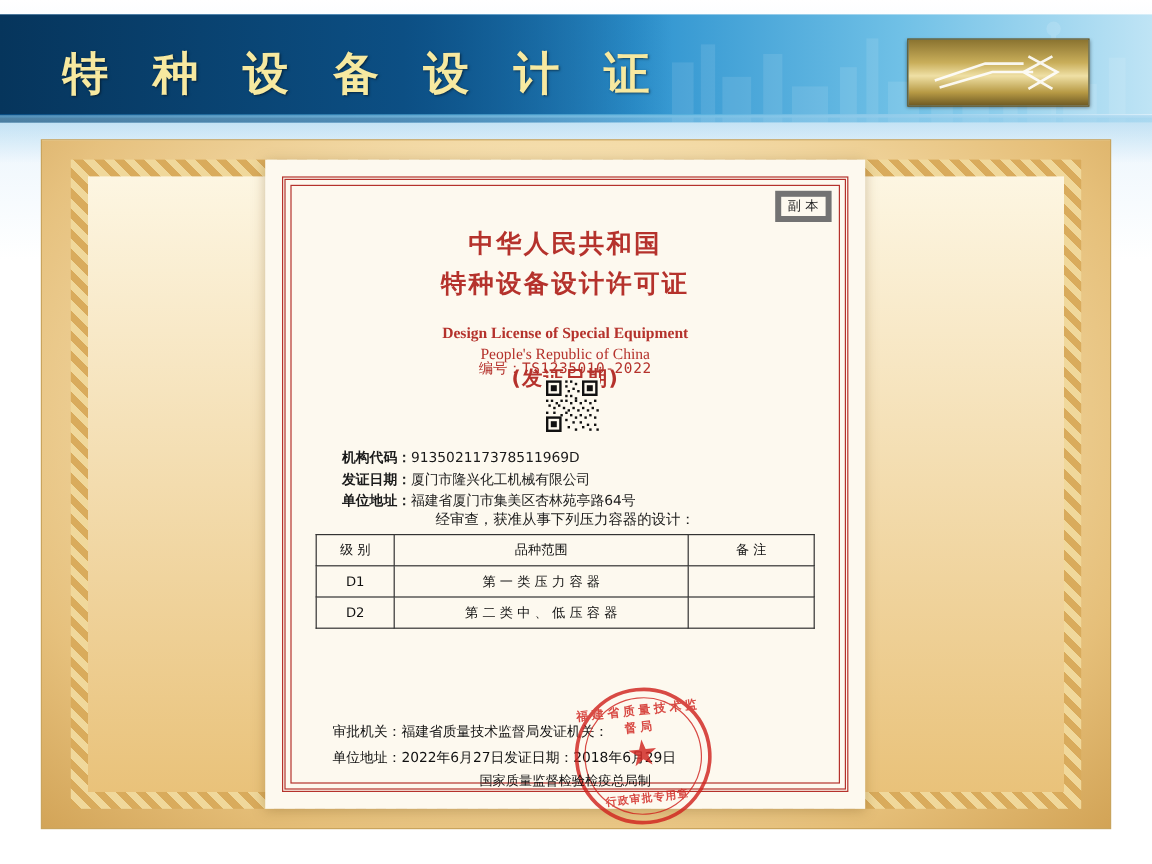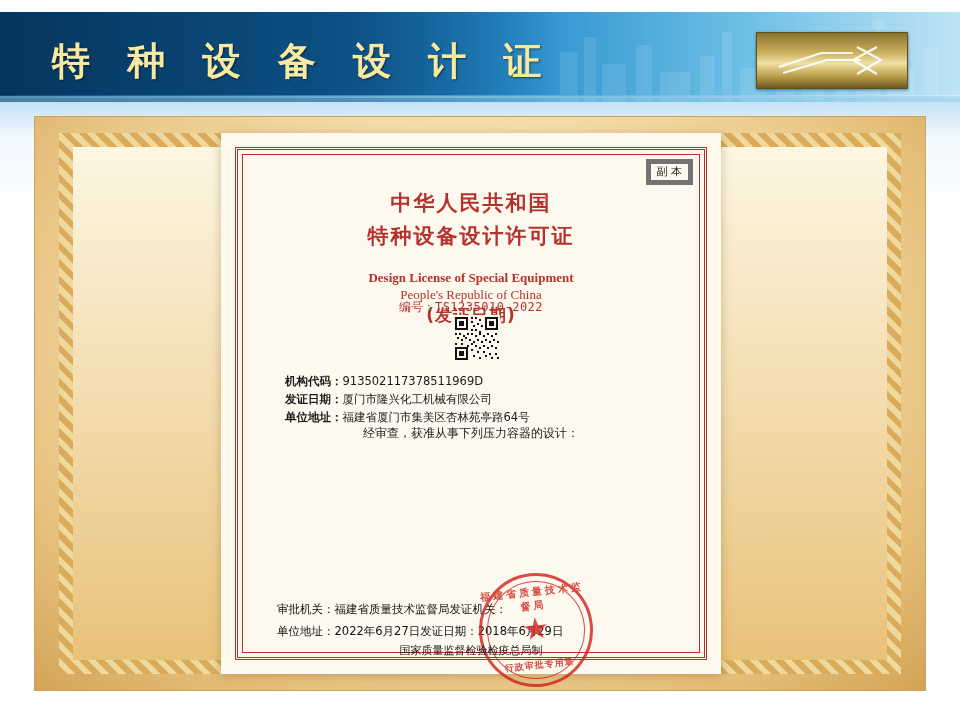--- a/index.html
+++ b/index.html
@@ -454,20 +454,41 @@
         <div>
           <span class="k">发证日期：</span><span>厦门市隆兴化工机械有限公司</span>
         </div>
         <div>
           <span class="k">单位地址：</span><span>福建省厦门市集美区杏林苑亭路64号</span>
         </div>
       </div>
 
       <div class="permit">经审查，获准从事下列压力容器的设计：</div>
 
+      <table class="scope">
+        <thead>
+          <tr>
+            <th class="c1">级 别</th>
+            <th class="c2">品种范围</th>
+            <th class="c3">备 注</th>
+          </tr>
+        </thead>
+        <tbody>
+          <tr>
+            <td>D1</td>
+            <td>第 一 类 压 力 容 器</td>
+            <td></td>
+          </tr>
+          <tr>
+            <td>D2</td>
+            <td>第 二 类 中 、 低 压 容 器</td>
+            <td></td>
+          </tr>
+        </tbody>
+      </table>
 
       <div class="sig">
         <div class="row">
           <span class="left"><span>审批机关：</span><span>福建省质量技术监督局</span></span>
           <span class="right">发证机关：</span>
         </div>
         <div class="row">
           <span class="left"><span>单位地址：</span><span>2022年6月27日</span></span>
           <span class="right"><span>发证日期：</span><span>2018年6月29日</span></span>
         </div>

